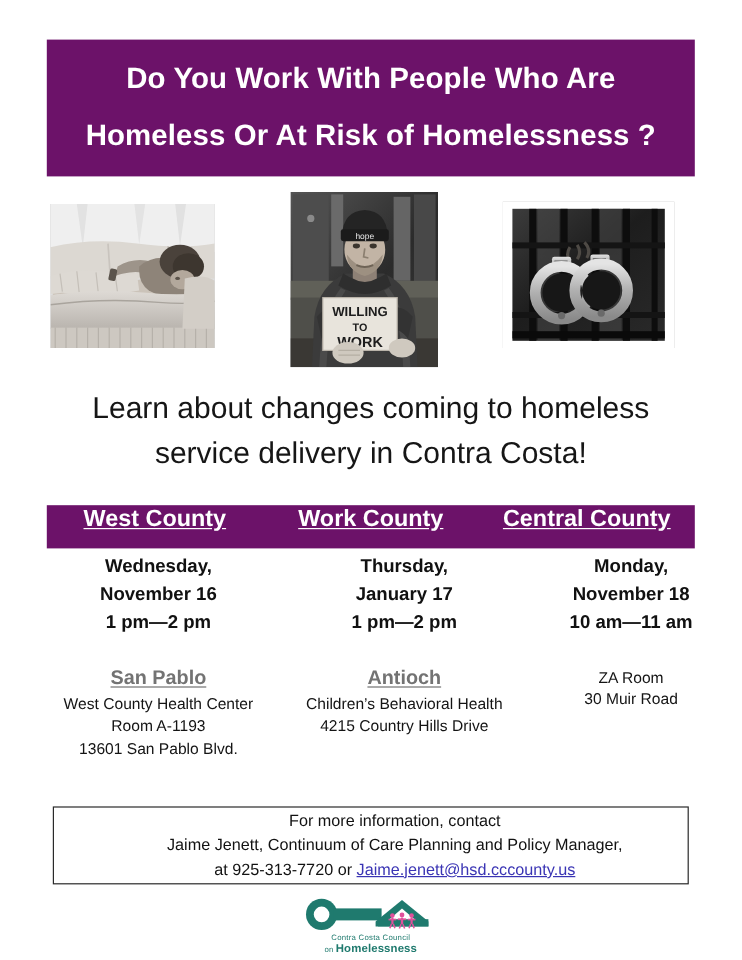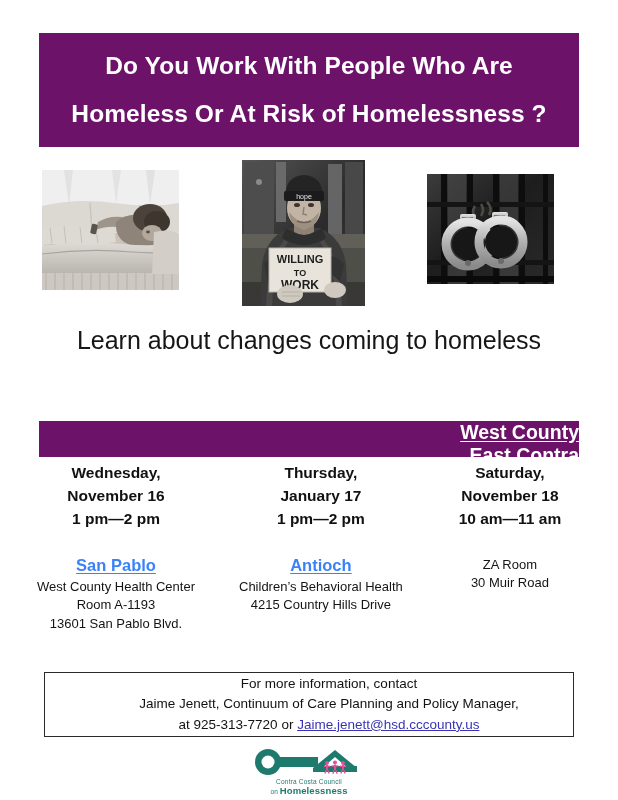--- a/index.html
+++ b/index.html
@@ -84,41 +84,40 @@
 
   
   .county-bar {
     position: absolute;
     left: 39px;
     top: 421px;
     width: 540px;
     height: 36px;
     background: #6C1269;
     display: flex;
-    align-items: flex-end;
-    flex-direction: column;
+    align-items: flex-start;
   }
   .county-cell {
     flex: 1 1 0;
     text-align: center;
   }
   .county-name {
     display: inline-block;
     color: #ffffff;
     font-weight: bold;
     font-size: 19.5px;
     text-decoration: underline;
     text-underline-offset: 2px;
     white-space: nowrap;
   }
 
   
   .schedule {
     position: absolute;
-    left: 35px;
+    left: 51px;
     top: 462px;
     width: 540px;
     display: flex;
     gap: 40px;
   }
   .col {
     flex: 1 1 0;
     text-align: center;
     padding: 0 2px;
     box-sizing: border-box;
@@ -129,21 +128,21 @@
     line-height: 1.48;
     color: #111111;
   }
   .when span { display: block; white-space: nowrap; }
   .where-block { margin-top: 25px; }
   .city {
     font-weight: bold;
     font-size: 16.5px;
     text-decoration: underline;
     text-underline-offset: 2px;
-    color: #3b82f6;
+    color: #737373;
     display: block;
     margin-bottom: 3px;
   }
   .addr-line {
     display: block;
     font-size: 13px;
     line-height: 1.43;
     color: #141414;
     white-space: nowrap;
   }
@@ -386,28 +385,29 @@
           <circle cx="82" cy="74" r="22" fill="none" stroke="url(#cuffg)" stroke-width="9"></circle>
           <circle cx="82" cy="74" r="16" fill="#171717"></circle>
           <circle cx="82" cy="93" r="3" fill="#6a6a6a"></circle>
         </g>
       </svg>
     </div>
   </div>
 
   <div class="subtitle">
     <span class="sline">Learn about changes coming to homeless</span>
+    <span class="sline">service delivery in Contra Costa!</span>
   </div>
 
   <div class="county-bar">
     <div class="county-cell">
       <span class="county-name">West County</span>
     </div>
     <div class="county-cell">
-      <span class="county-name">East Contra</span>
+      <span class="county-name">Work County</span>
     </div>
     <div class="county-cell">
       <span class="county-name">Central County</span>
     </div>
   </div>
 
   <div class="schedule">
 
     <div class="col">
       <div class="when">
@@ -431,21 +431,21 @@
       </div>
       <div class="where-block">
         <span class="city">Antioch</span>
         <span class="addr-line">Children’s Behavioral Health</span>
         <span class="addr-line">4215 Country Hills Drive</span>
       </div>
     </div>
 
     <div class="col">
       <div class="when">
-        <span>Saturday,</span>
+        <span>Monday,</span>
         <span>November 18</span>
         <span>10 am—11 am</span>
       </div>
       <div class="where-block">
         <span class="addr-line">ZA Room</span>
         <span class="addr-line">30 Muir Road</span>
       </div>
     </div>
   </div>
 

